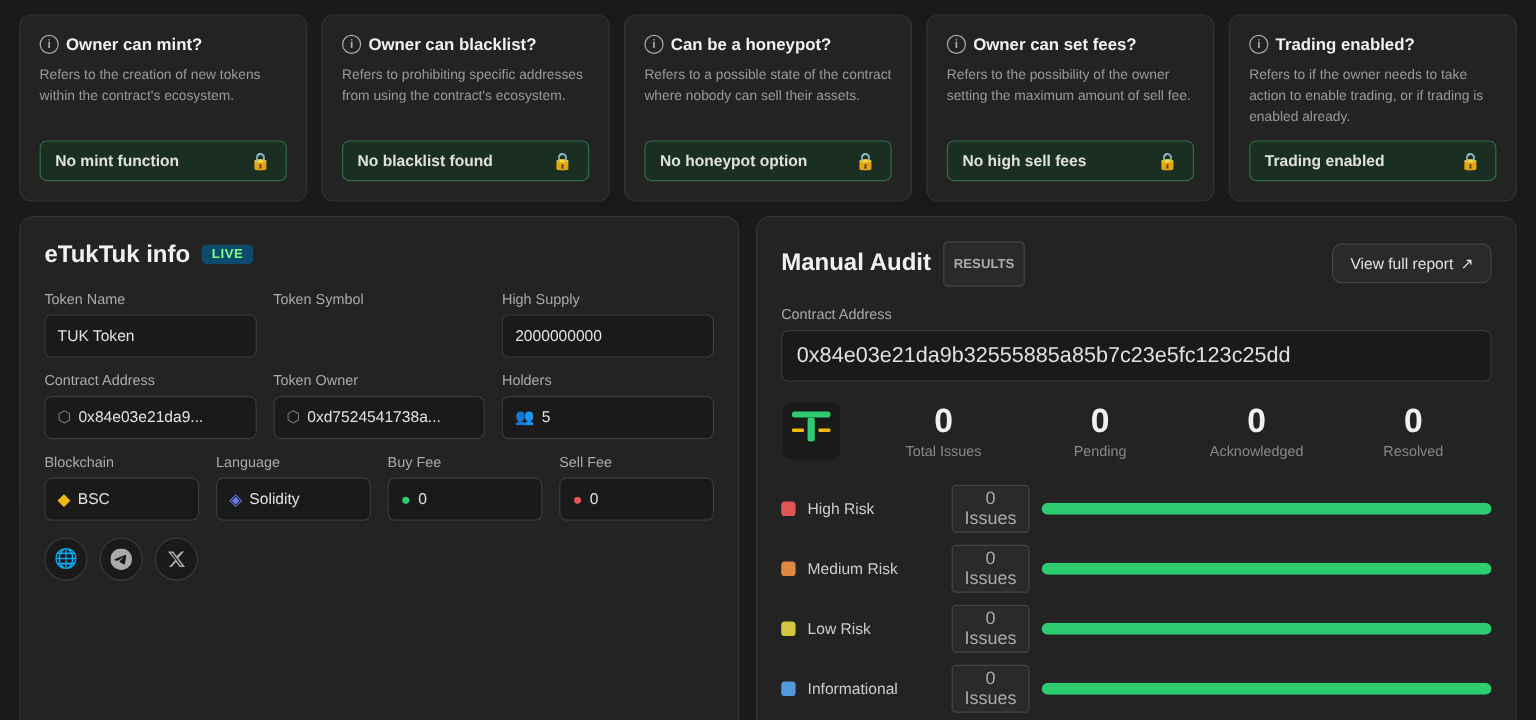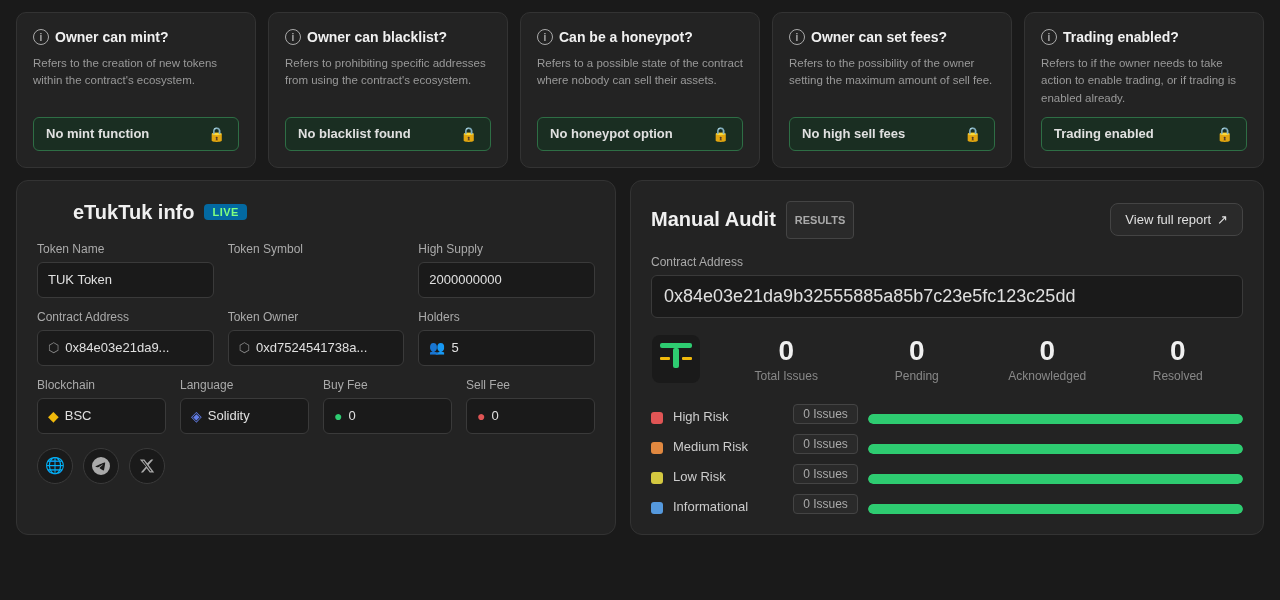--- a/index.html
+++ b/index.html
@@ -96,31 +96,30 @@
       border: 1px solid #333;
       border-radius: 12px;
       padding: 20px;
     }
 
     .panel-header {
       display: flex;
       align-items: center;
       gap: 10px;
       margin-bottom: 18px;
-      margin-left: 36px;
     }
 
     .panel-title {
       font-size: 20px;
       font-weight: 700;
       color: #f0f0f0;
     }
 
     .live-badge {
-      background: #0369a1;
+      background: #0c4a6e;
       color: #7fff7f;
       font-size: 11px;
       font-weight: 700;
       padding: 2px 8px;
       border-radius: 4px;
       letter-spacing: 0.5px;
     }
 
     .results-badge {
       background: #2a2a2a;
@@ -269,21 +268,21 @@
     }
 
     .risk-rows {
       display: flex;
       flex-direction: column;
       gap: 10px;
     }
 
     .risk-row {
       display: flex;
-      align-items: flex-end;
+      align-items: center;
       gap: 10px;
     }
 
     .risk-dot {
       width: 12px;
       height: 12px;
       border-radius: 3px;
       flex-shrink: 0;
     }
 
@@ -297,21 +296,21 @@
       color: #ccc;
       width: 110px;
       flex-shrink: 0;
     }
 
     .issues-badge {
       background: #2a2a2a;
       border: 1px solid #444;
       border-radius: 4px;
       padding: 2px 8px;
-      font-size: 12px;
+      font-size: 15px;
       color: #aaa;
       flex-shrink: 0;
       width: 65px;
       text-align: center;
     }
 
     .progress-bar-bg {
       flex: 1;
       height: 10px;
       background: #2a2a2a;

